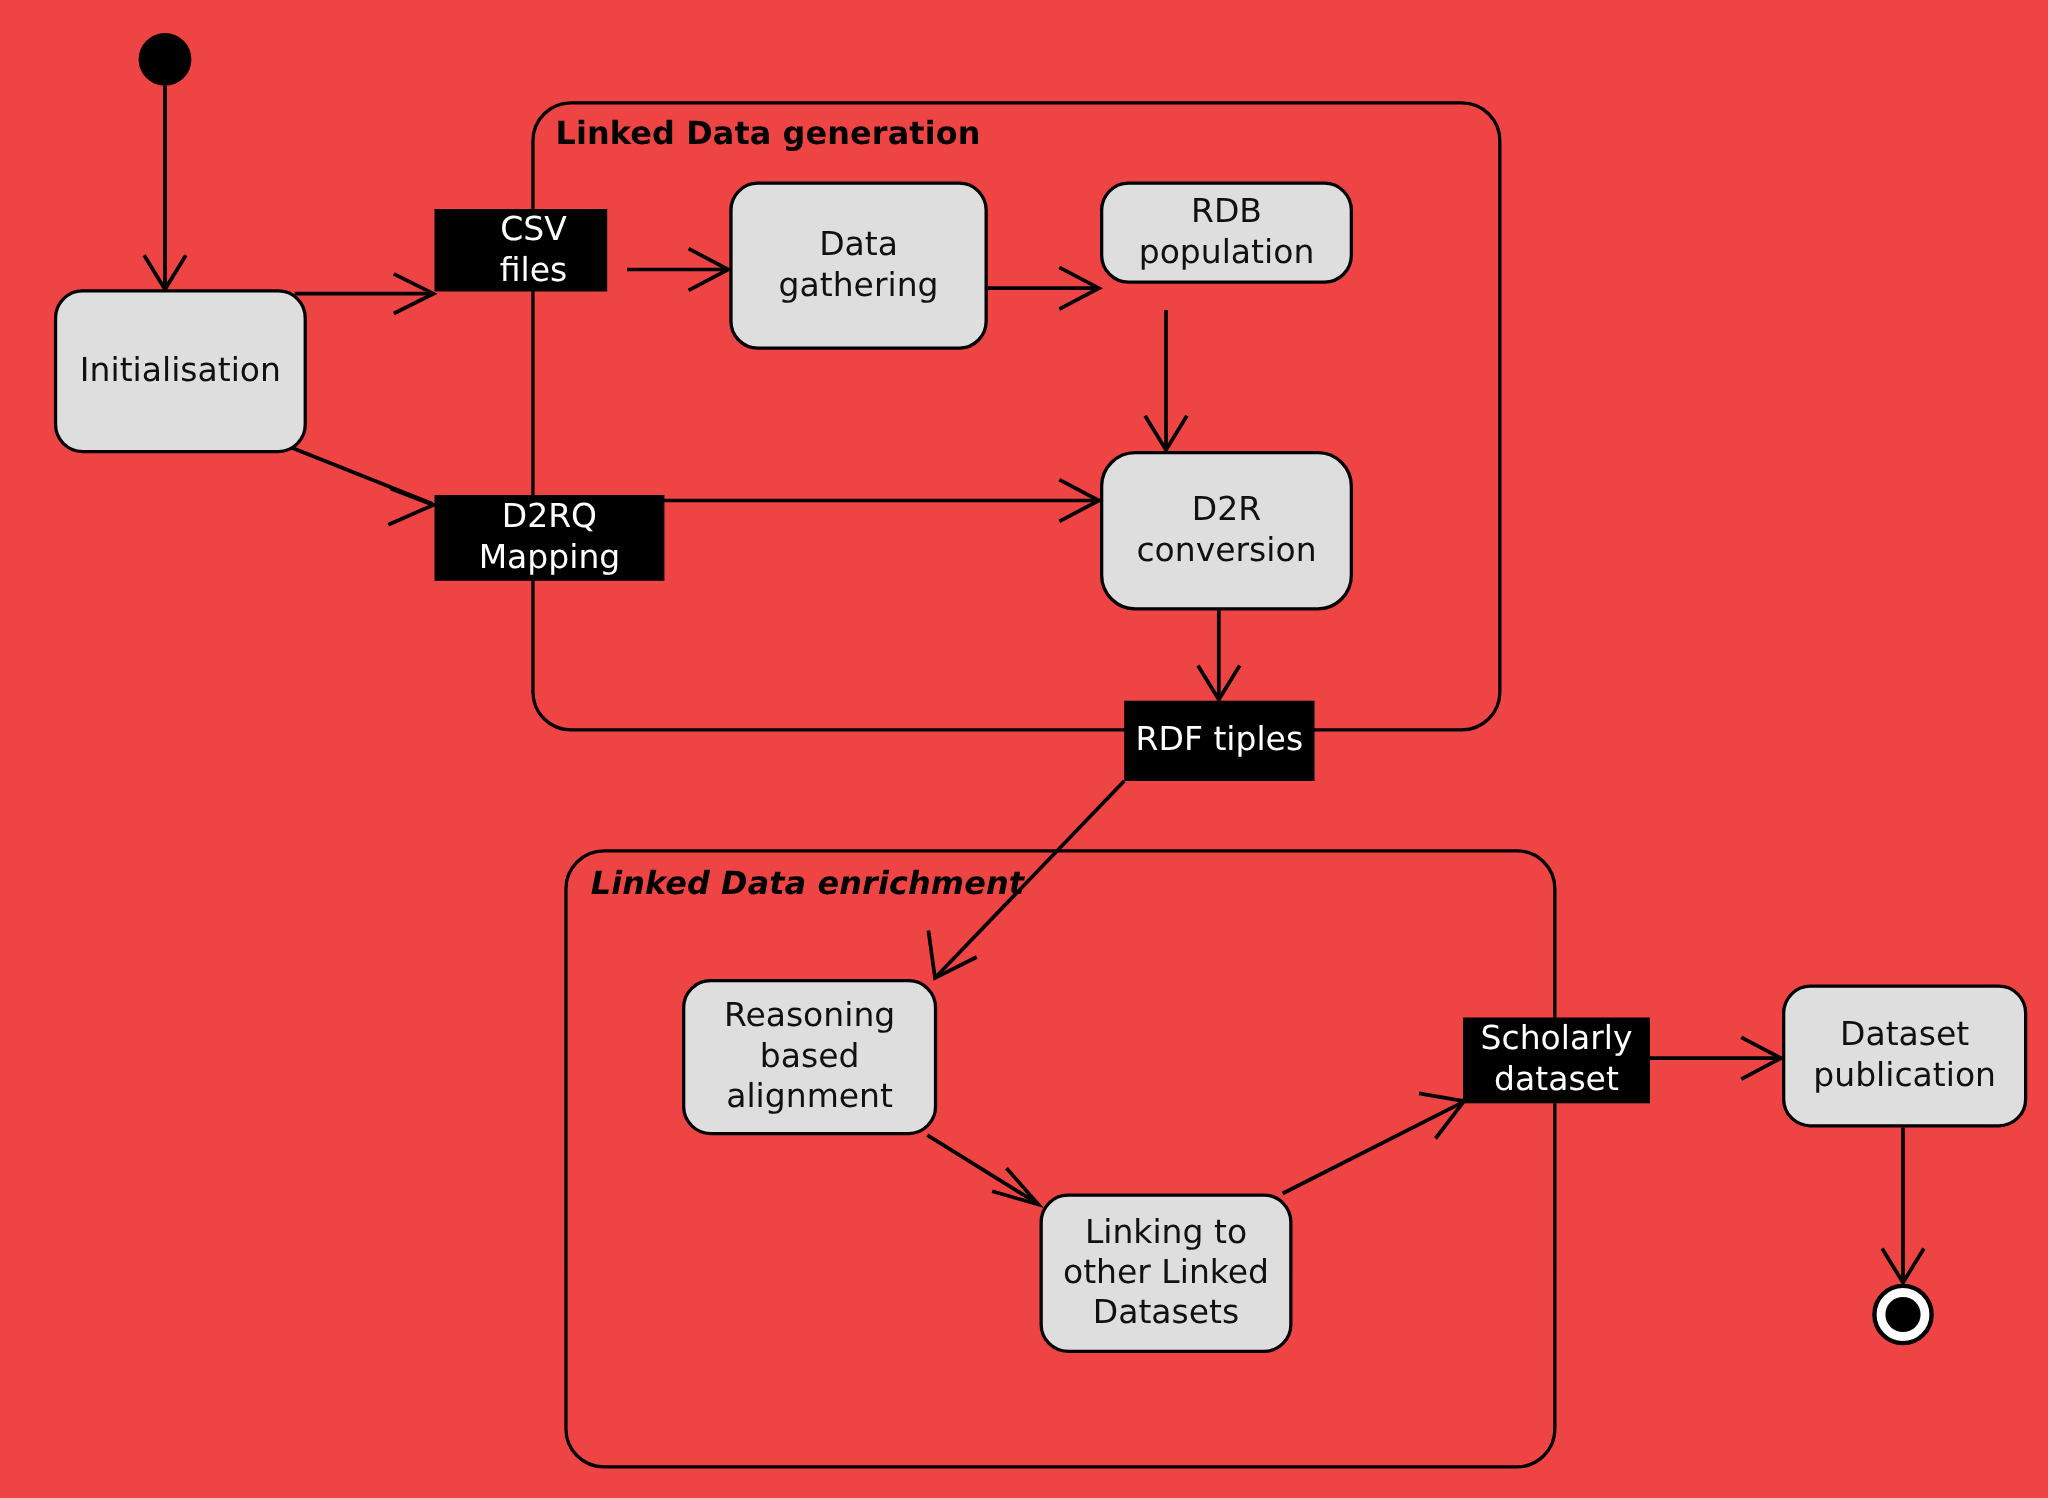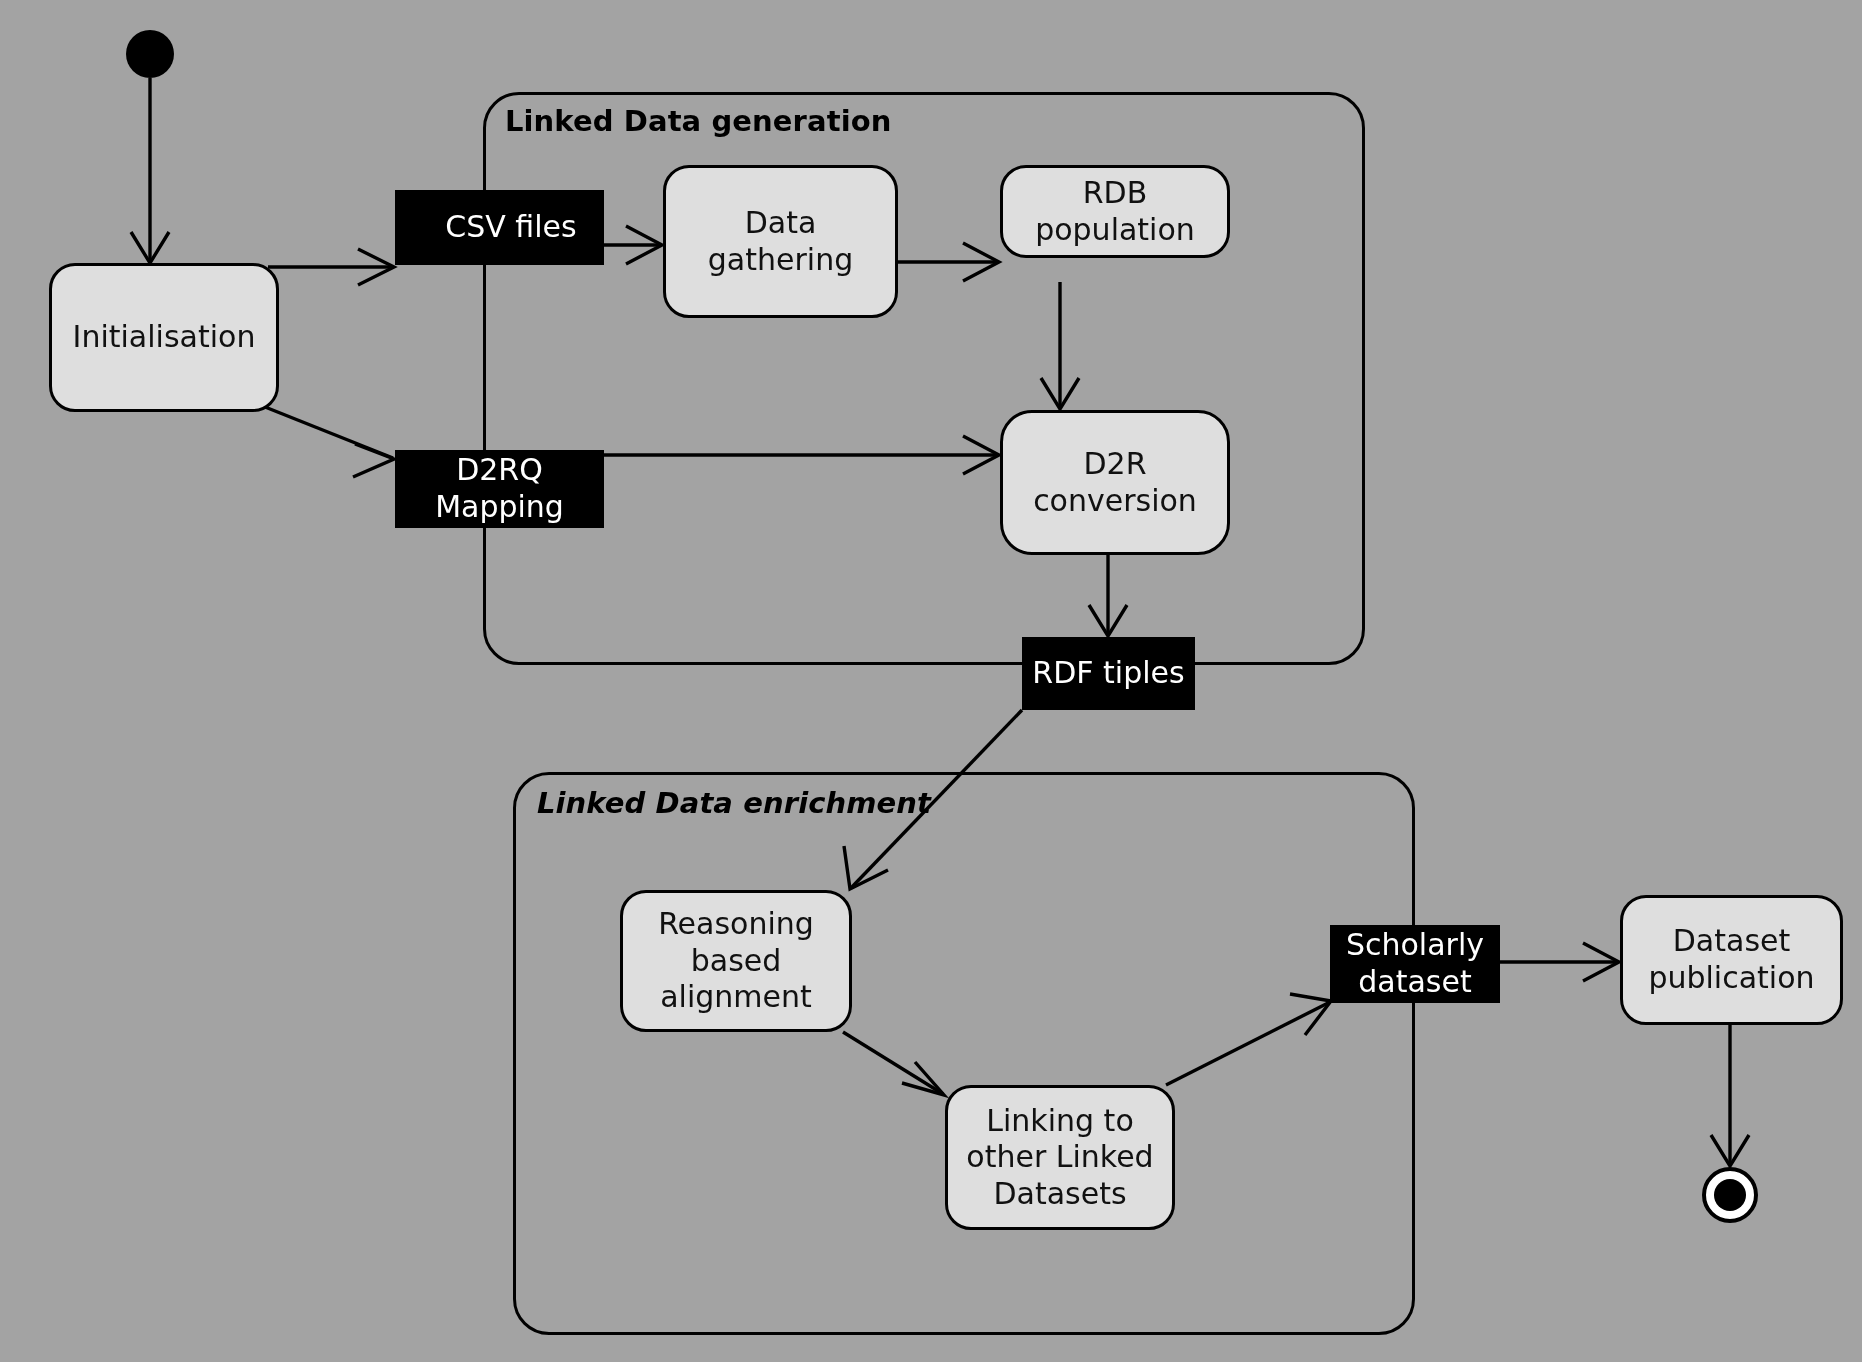--- a/index.html
+++ b/index.html
@@ -8,21 +8,21 @@
     padding: 0;
     background: #ffffff;
   }
   body {
     font-family: "DejaVu Sans", "Liberation Sans", sans-serif;
   }
   #canvas {
     position: relative;
     width: 1862px;
     height: 1362px;
-    background: #a3a3a3;
+    background: #ef4444;
     overflow: hidden;
   }
   #wires {
     position: absolute;
     left: 0;
     top: 0;
     width: 1862px;
     height: 1362px;
     pointer-events: none;
   }
@@ -165,21 +165,21 @@
   <div class="region" style="left:483px; top:92px; width:882px; height:573px;"></div>
   <div class="region-label" style="left:505px; top:104px;">Linked Data generation</div>
 
   <div class="region" style="left:513px; top:772px; width:902px; height:563px;"></div>
   <div class="region-label" style="left:537px; top:786px;font-style:italic;">Linked Data enrichment</div>
 
   <div class="initial-node" style="left:126px; top:30px; width:48px; height:48px;"></div>
 
   <div class="node activity" style="left:38px; top:263px; width:230px; height:149px;margin-left:11px;">Initialisation</div>
 
-  <div class="node artifact" style="left:395px; top:190px; width:209px; height:75px;padding-left:31px;">CSV files</div>
+  <div class="node artifact" style="left:395px; top:190px; width:157px; height:75px;padding-left:31px;">CSV files</div>
 
   <div class="node artifact" style="left:395px; top:450px; width:209px; height:78px; white-space:pre-line;">D2RQ
 Mapping</div>
 
   <div class="node activity" style="left:663px; top:165px; width:235px; height:153px;">Data gathering</div>
 
   <div class="node activity" style="left:1000px; top:165px; width:230px; height:93px;">RDB population</div>
 
   <div class="node activity" style="left:1000px; top:410px; width:230px; height:145px;border-radius:32px;">D2R conversion</div>
 

